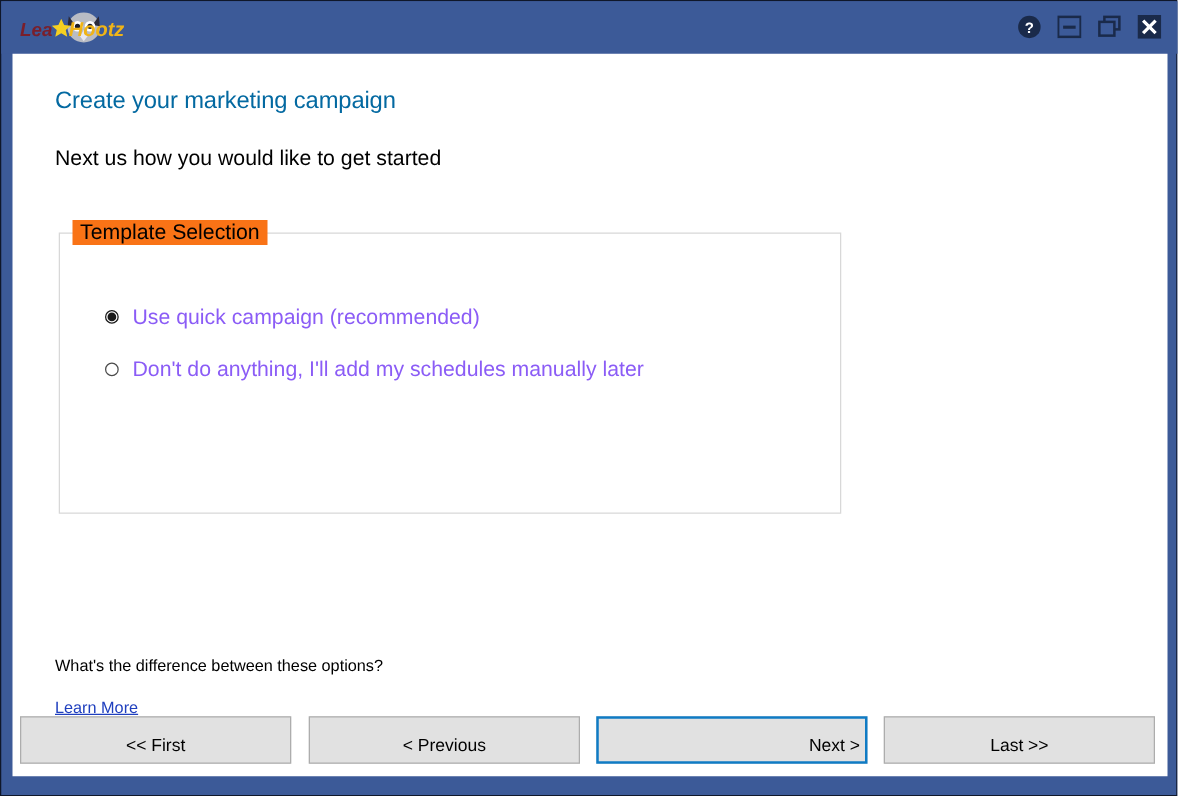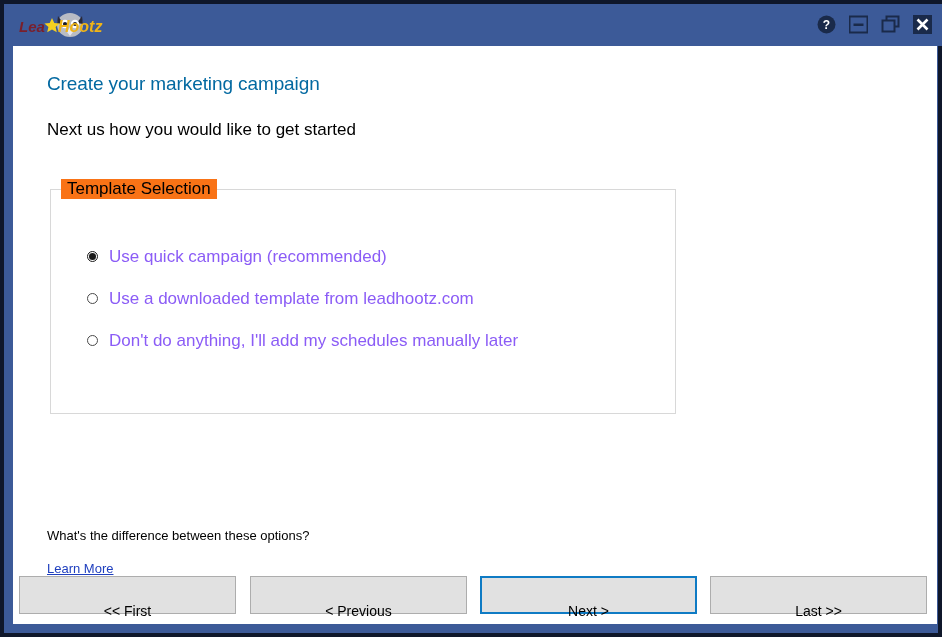--- a/index.html
+++ b/index.html
@@ -14,21 +14,21 @@
     overflow: hidden;
   }
 
   
   #window {
     position: relative;
     width: 942px;
     height: 637px;
     box-sizing: border-box;
     background: #3c5a98;
-    border: 4px solid #0f172a;
+    border: 1px solid #0f172a;
   }
 
   
   #titlebar {
     position: absolute;
     left: 0; top: 0;
     width: 942px;
     height: 42px;
     background: #3c5a98;
   }
@@ -197,25 +197,26 @@
     height: 38px;
     box-sizing: border-box;
     background: #e1e1e1;
     border: 1px solid #adadad;
     color: #000000;
     font-family: "Liberation Sans", sans-serif;
     font-size: 14px;
     line-height: 36px;
     text-align: center;
     cursor: pointer;
-    padding: 16px;
+    padding: 4px;
   }
   .nav-btn.focused {
     border: 2px solid #0f7bc4;
     line-height: 34px;
+    text-align: right;
   }
   #btn-first    { left: 6px;   width: 217px; }
   #btn-previous { left: 237px; width: 217px; }
   #btn-next     { left: 467px; width: 217px; }
   #btn-last     { left: 697px; width: 217px; }
 </style>
 </head>
 <body>
 
 <div id="window">
@@ -288,26 +289,20 @@
 
       <div class="radio-row checked">
         <span class="radio-mark">
           <span class="ring"></span>
             <span class="dot"></span>
         </span>
         <span class="radio-label">Use quick campaign (recommended)</span>
       </div>
 
 
-      <div class="radio-row">
-        <span class="radio-mark">
-          <span class="ring"></span>
-        </span>
-        <span class="radio-label">Use a downloaded template from leadhootz.com</span>
-      </div>
 
       <div class="radio-row">
         <span class="radio-mark">
           <span class="ring"></span>
         </span>
         <span class="radio-label">Don't do anything, I'll add my schedules manually later</span>
       </div>
 
     </div>
 

